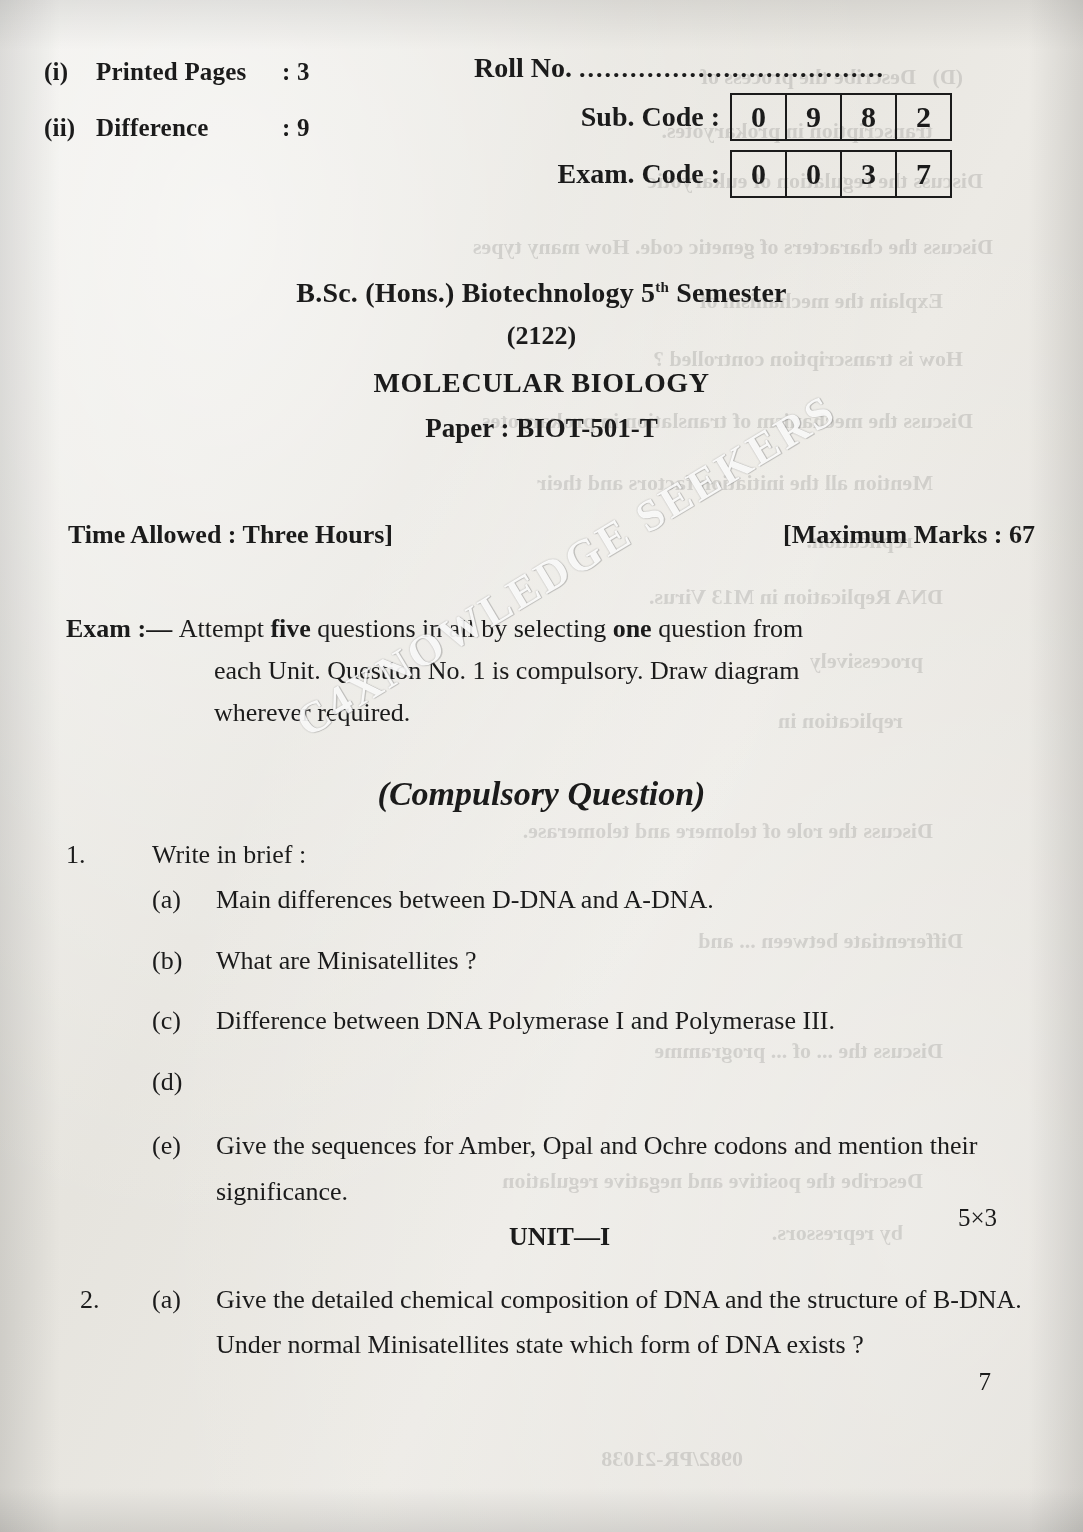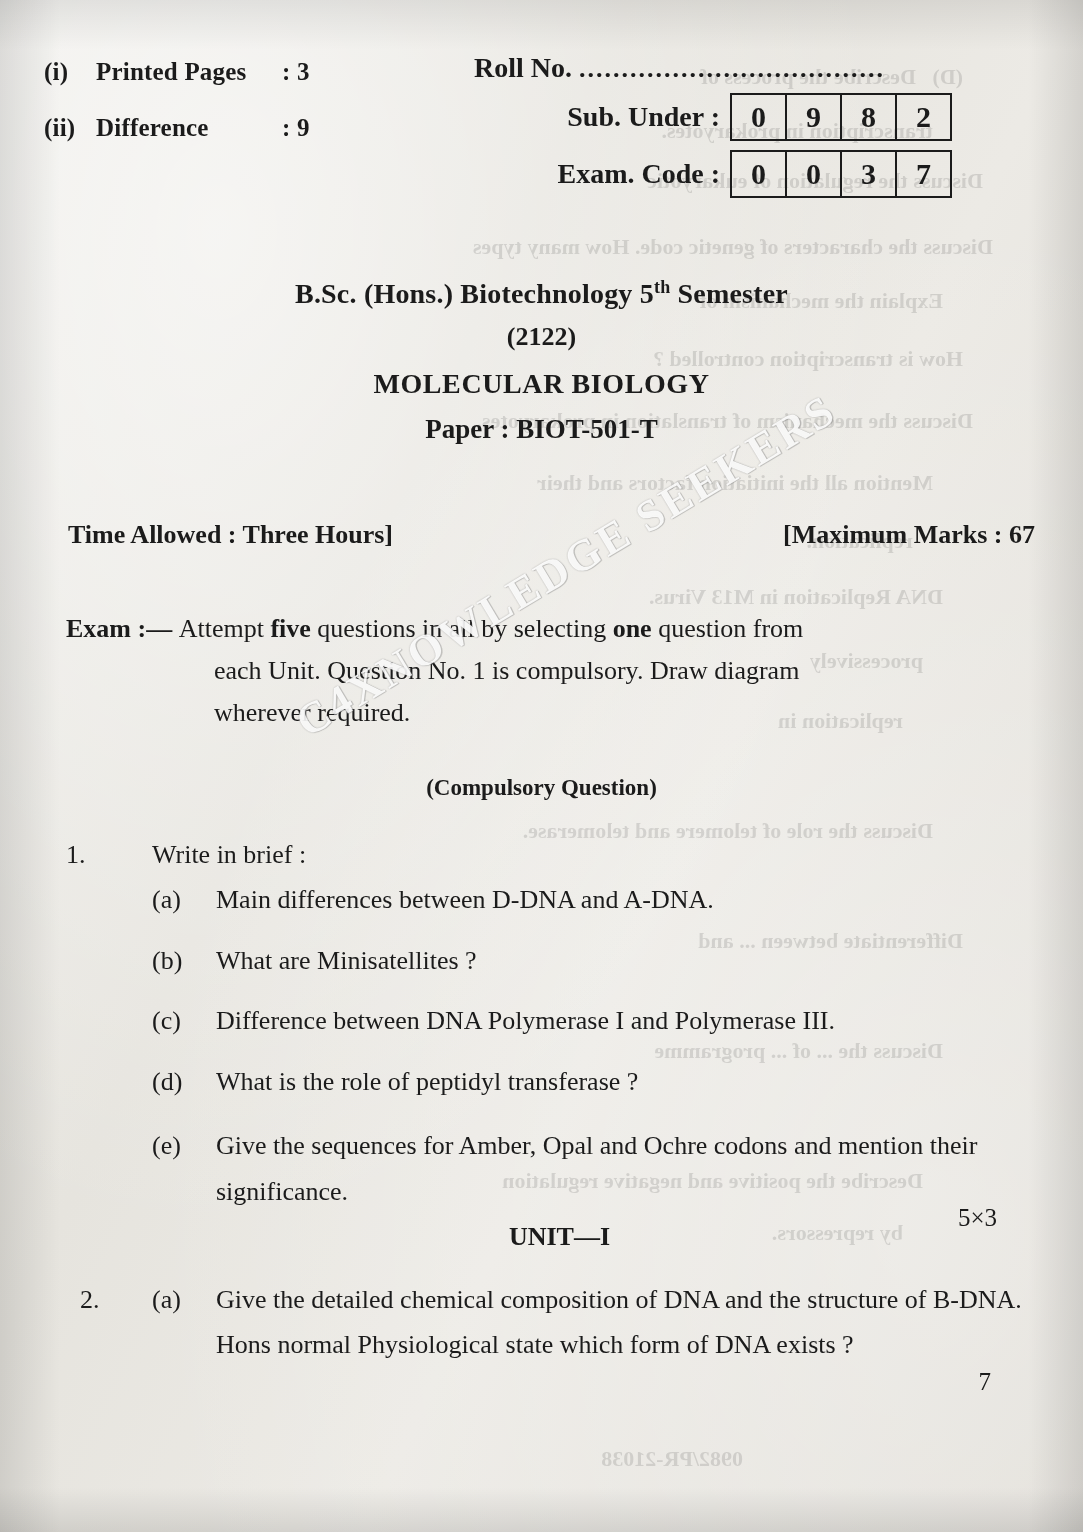--- a/index.html
+++ b/index.html
@@ -124,21 +124,21 @@
   
   .title-block {
     position: absolute;
     top: 277px;
     left: 0;
     right: 0;
     text-align: center;
     font-weight: bold;
   }
   .t1 { font-size: 28px; letter-spacing: .2px; }
-  .t1 sup { font-size: 18px; }
+  .t1 sup { font-size: 15px; }
   .t2 { font-size: 26px; margin-top: 12px; }
   .t3 { font-size: 28px; margin-top: 16px; letter-spacing: .6px; }
   .t4 { font-size: 27px; margin-top: 14px; }
 
   
   .time-row {
     position: absolute;
     top: 520px;
     left: 68px;
     right: 48px;
@@ -160,21 +160,22 @@
   .note .lbl { font-weight: bold; }
   .note .ind { display: block; padding-left: 148px; text-indent: -148px; }
   .note b { font-weight: bold; }
 
   .compulsory {
     position: absolute;
     top: 775px;
     left: 0; right: 0;
     text-align: center;
     font-weight: bold;
-    font-size: 23px;
+    font-size: 34px;
+    font-style: italic;
   }
 
   
   .q {
     position: absolute;
     left: 66px;
     right: 40px;
     font-size: 26px;
     line-height: 1.55;
   }
@@ -280,21 +281,21 @@
         </div>
       </div>
 
       <div class="hdr-right">
         <div class="roll-line">
           <span>Roll No.</span>
           <span class="dots">....................................</span>
         </div>
 
         <div class="code-row">
-          <span class="code-lbl">Sub. Under :</span>
+          <span class="code-lbl">Sub. Code :</span>
           <span class="boxes">
             <span class="cell">0</span>
             <span class="cell">9</span>
             <span class="cell">8</span>
             <span class="cell">2</span>
           </span>
         </div>
 
         <div class="code-row">
           <span class="code-lbl">Exam. Code :</span>
@@ -343,36 +344,35 @@
       <span class="body">What are Minisatellites ?</span>
     </div>
 
     <div class="q" style="top:1001px;">
       <span class="lt">(c)</span>
       <span class="body">Difference between DNA Polymerase I and Polymerase III.</span>
     </div>
 
     <div class="q" style="top:1062px;">
       <span class="lt">(d)</span>
-      <span class="body">What is the role of peptidyl transferase ?</span>
     </div>
 
     <div class="q" style="top:1123px; line-height:1.75;">
       <span class="lt">(e)</span>
       <span class="body">Give the sequences for Amber, Opal and Ochre codons and mention their significance.</span>
     </div>
 
     <div class="marks" style="top:1204px; right:86px;">5×3</div>
 
     <div class="unit" style="top:1222px;">UNIT—I</div>
 
     <div class="q" style="top:1278px; line-height:1.72;">
       <span class="num" style="left:14px;">2.</span>
       <span class="lt">(a)</span>
-      <span class="body">Give the detailed chemical composition of DNA and the structure of B-DNA. Hons normal Physiological state which form of  DNA exists ?</span>
+      <span class="body">Give the detailed chemical composition of DNA and the structure of B-DNA. Under normal Minisatellites state which form of  DNA exists ?</span>
     </div>
 
     <div class="marks" style="top:1368px; right:92px;">7</div>
 
     <div class="footer">
       
       
       
     </div>
 

